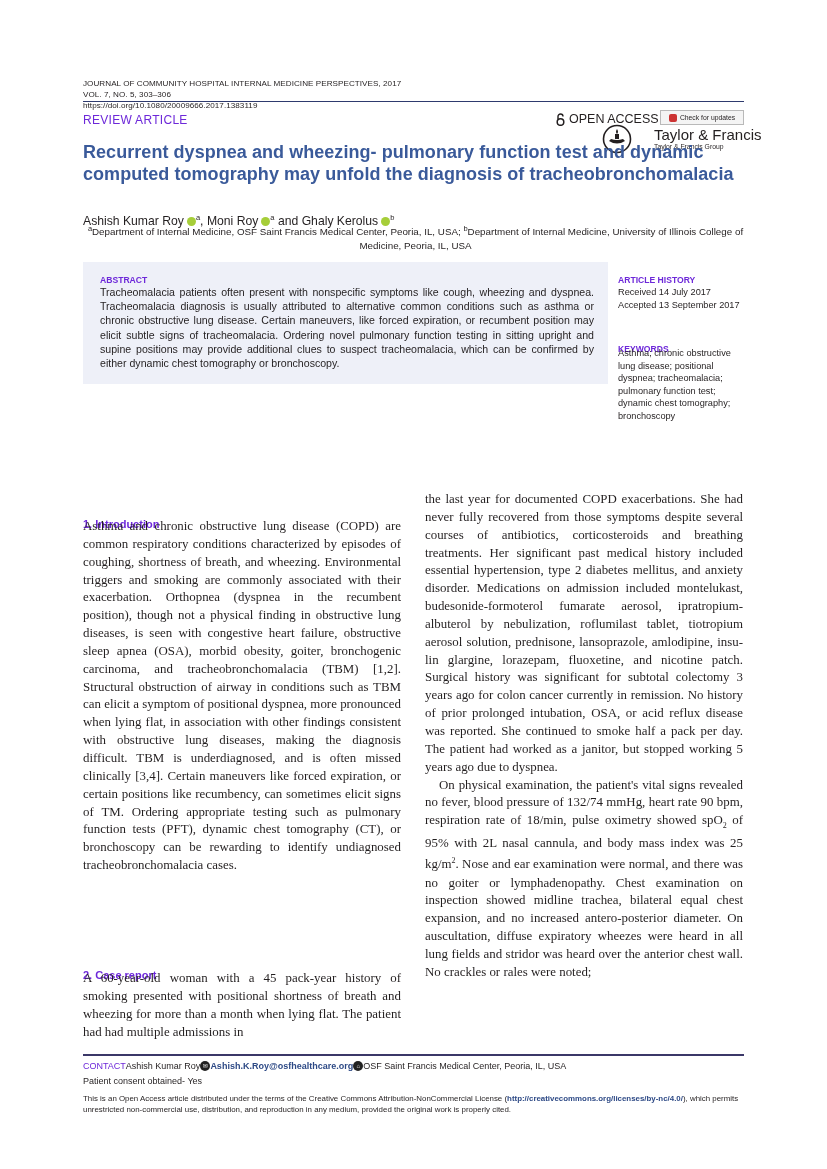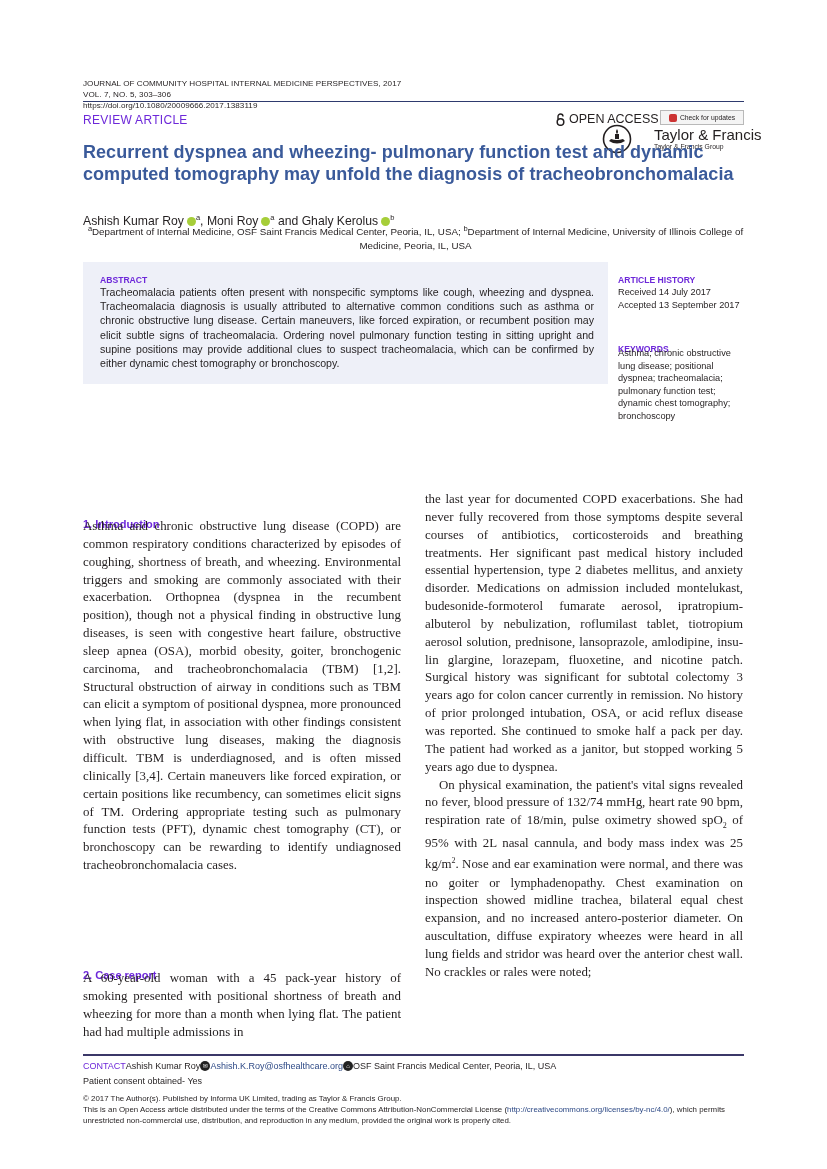--- a/index.html
+++ b/index.html
@@ -42,21 +42,21 @@
   #case-text { left:83px; top:970px; width:318px; }
   #col2-text { left:425px; top:491px; width:318px; }
   .indent { text-indent:14px; display:block; }
   sub, sup.t { font-size:8px; }
 
   #footer-rule { position:absolute; left:83px; top:1054px; width:661px; height:1.6px; background:#3b3868; }
   #contact { position:absolute; left:83px; top:1061px; font-size:9px; display:flex; align-items:center; }
   #contact .mail-icon, #contact .loc-icon { display:inline-block; width:10px; height:10px; border-radius:50%; background:#222; color:#fff; font-size:6px; line-height:10px; text-align:center; }
   #consent { position:absolute; left:83px; top:1076px; font-size:9px; }
   #copyright { position:absolute; left:83px; top:1093px; width:670px; font-size:7.9px; line-height:11px; }
-  a.link { color:#2e4a86; text-decoration:none; }
+  a.link { color:#2e4a86; text-decoration:none;font-weight:bold; }
 </style>
 </head>
 <body class="sans">
 
 <div id="journal-meta">
   <div>JOURNAL OF COMMUNITY HOSPITAL INTERNAL MEDICINE PERSPECTIVES, 2017</div>
   <div>VOL. 7, NO. 5, 303–306</div>
   <div>https://doi.org/10.1080/20009666.2017.1383119</div>
 </div>
 
@@ -129,15 +129,14 @@
 <div id="contact">
   <span class="blue">CONTACT</span>
   <span>Ashish Kumar Roy</span>
   <span class="mail-icon">✉</span>
   <a class="link">Ashish.K.Roy@osfhealthcare.org</a>
   <span class="loc-icon">⌂</span>
   <span>OSF Saint Francis Medical Center, Peoria, IL, USA</span>
 </div>
 <div id="consent">Patient consent obtained- Yes</div>
 <div id="copyright">
-  <div>© 2017 The Author(s). Published by Informa UK Limited, trading as Taylor &amp; Francis Group.</div>
   <div><span>This is an Open Access article distributed under the terms of the Creative Commons Attribution-NonCommercial License (</span><a class="link">http://creativecommons.org/licenses/by-nc/4.0/</a><span>), which permits unrestricted non-commercial use, distribution, and reproduction in any medium, provided the original work is properly cited.</span></div>
 </div>
 
 </body></html>

